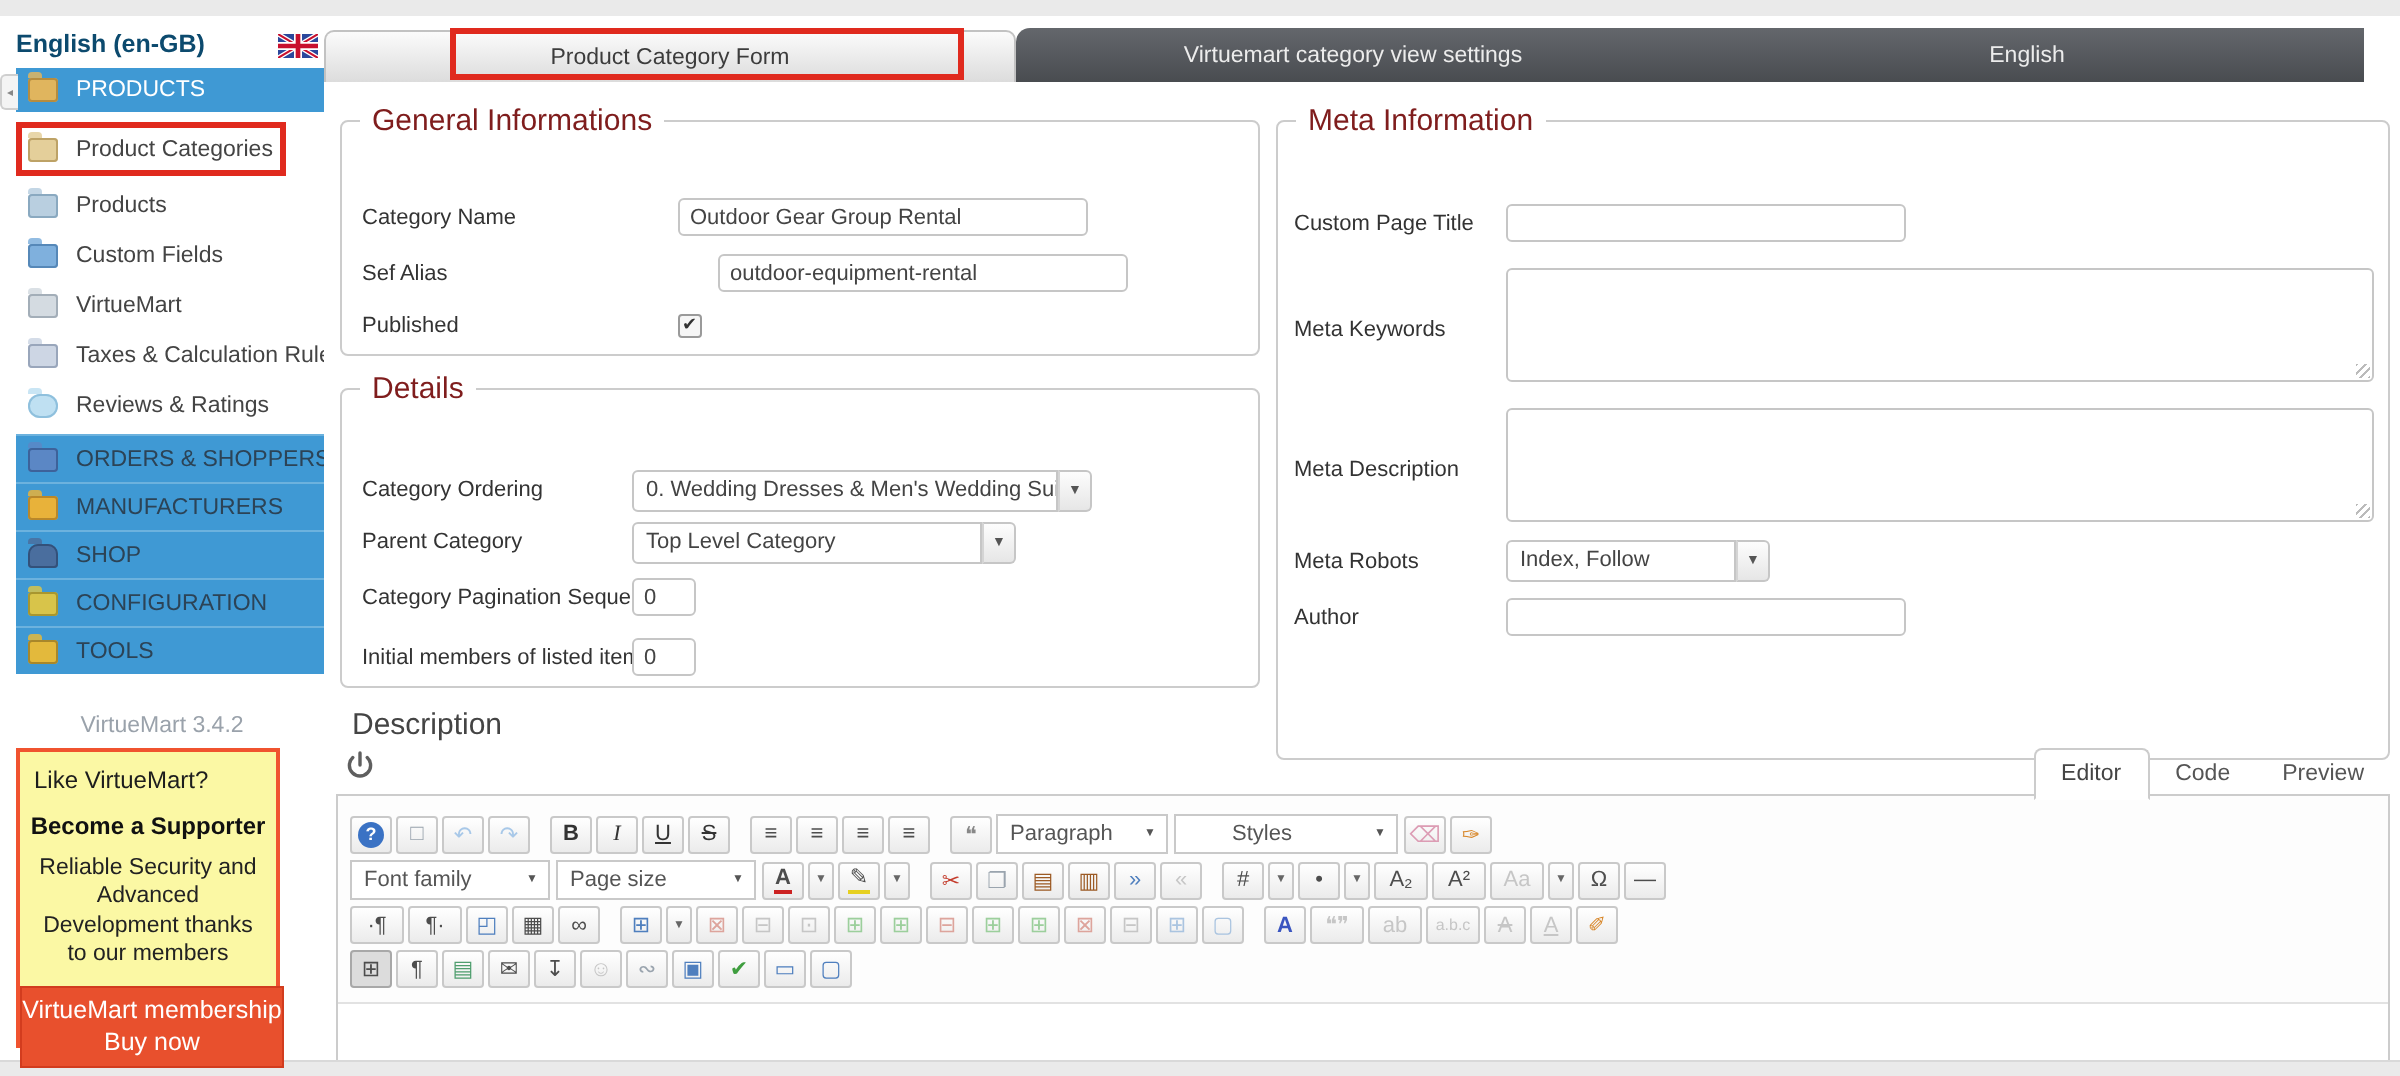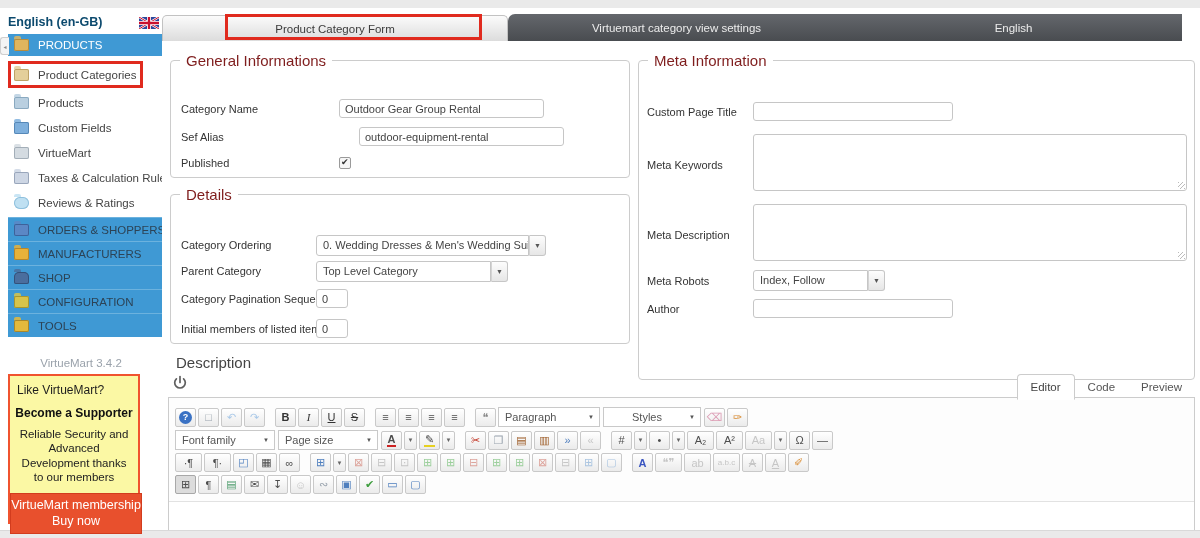--- a/index.html
+++ b/index.html
@@ -291,25 +291,25 @@
           <div class="tb c-ital">I</div>
           <div class="tb c-und">U</div>
           <div class="tb c-strike">S</div>
           <span class="tgap"></span>
           <div class="tb c-dark">≡</div>
           <div class="tb c-dark">≡</div>
           <div class="tb c-dark">≡</div>
           <div class="tb c-dark">≡</div>
           <span class="tgap"></span>
           <div class="tb c-dim">❝</div>
-          <div class="tsel" style="width: 102px;">
+          <div class="tsel" style="width: 86px;">
             <span>Paragraph</span>
             <span class="ar">▼</span>
           </div>
-          <div class="tsel" style="width: 98px; padding-left: 28px;">
+          <div class="tsel" style="width: 112px; padding-left: 28px;">
             <span>Styles</span>
             <span class="ar">▼</span>
           </div>
           <div class="tb c-pink">⌫</div>
           <div class="tb c-orange">✑</div>
         </div>
         <div class="trow">
           <div class="tsel" style="width: 100px;">
             <span>Font family</span>
             <span class="ar">▼</span>

